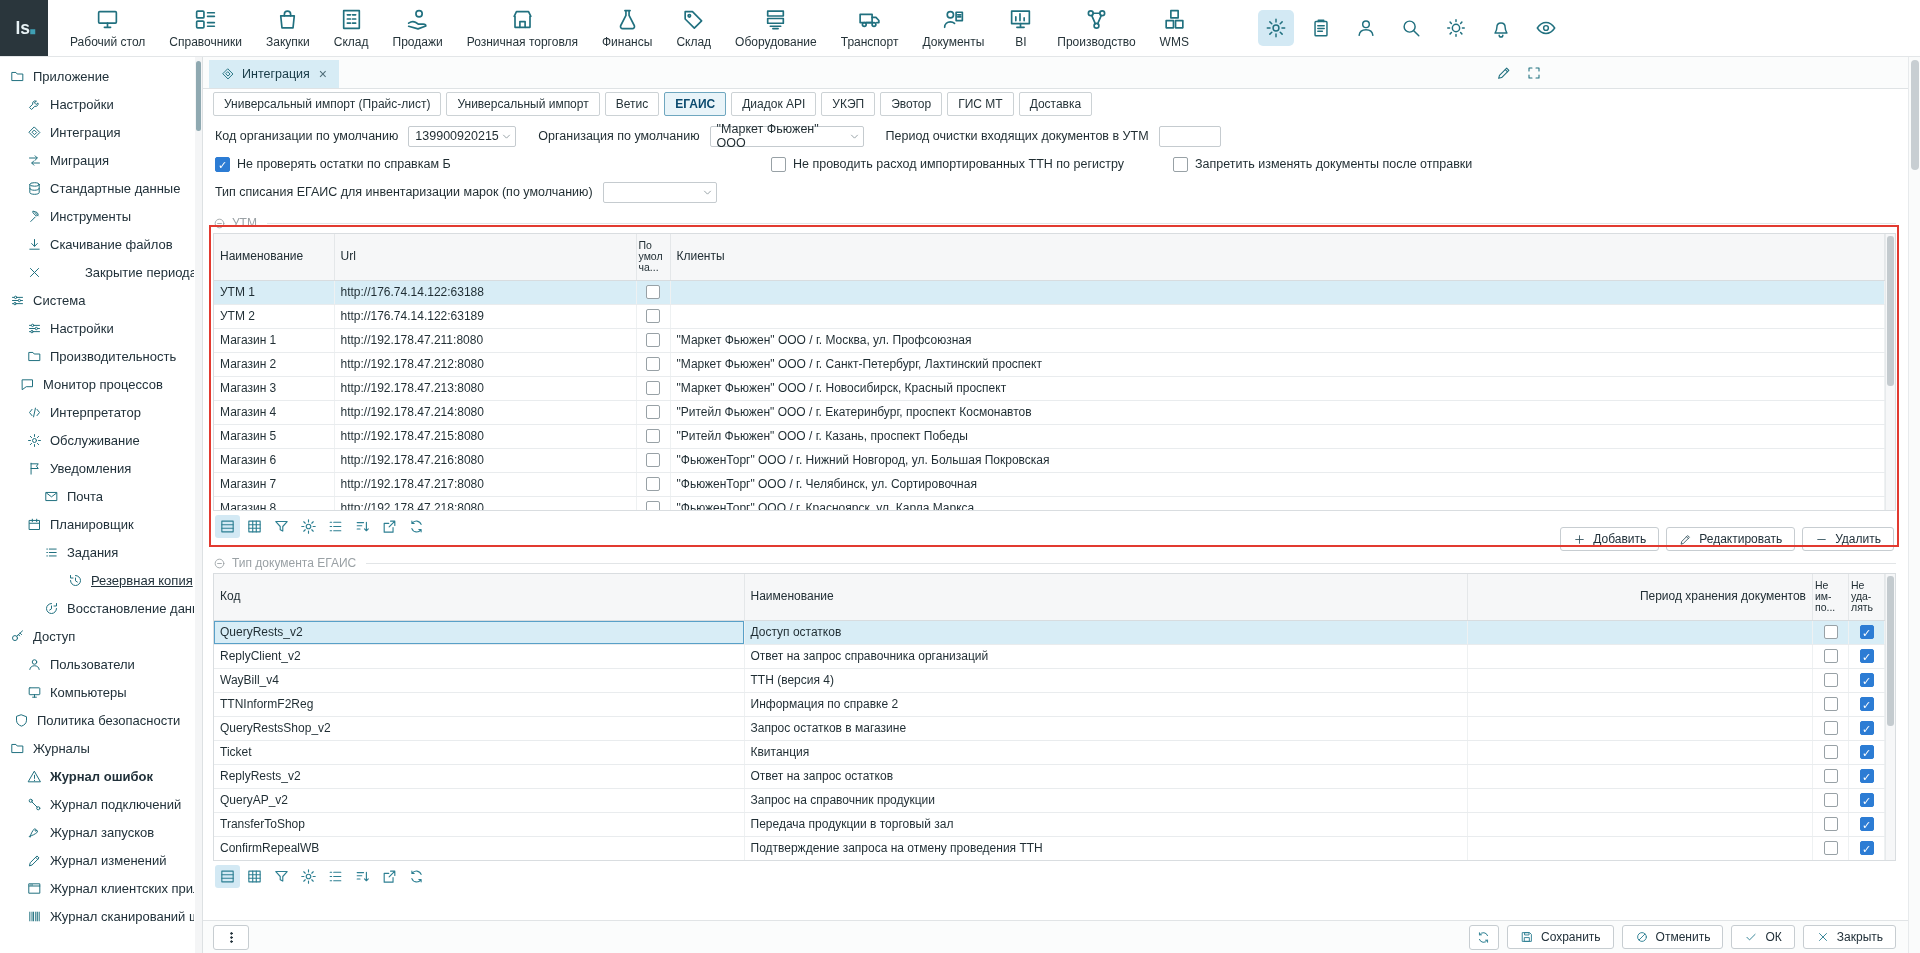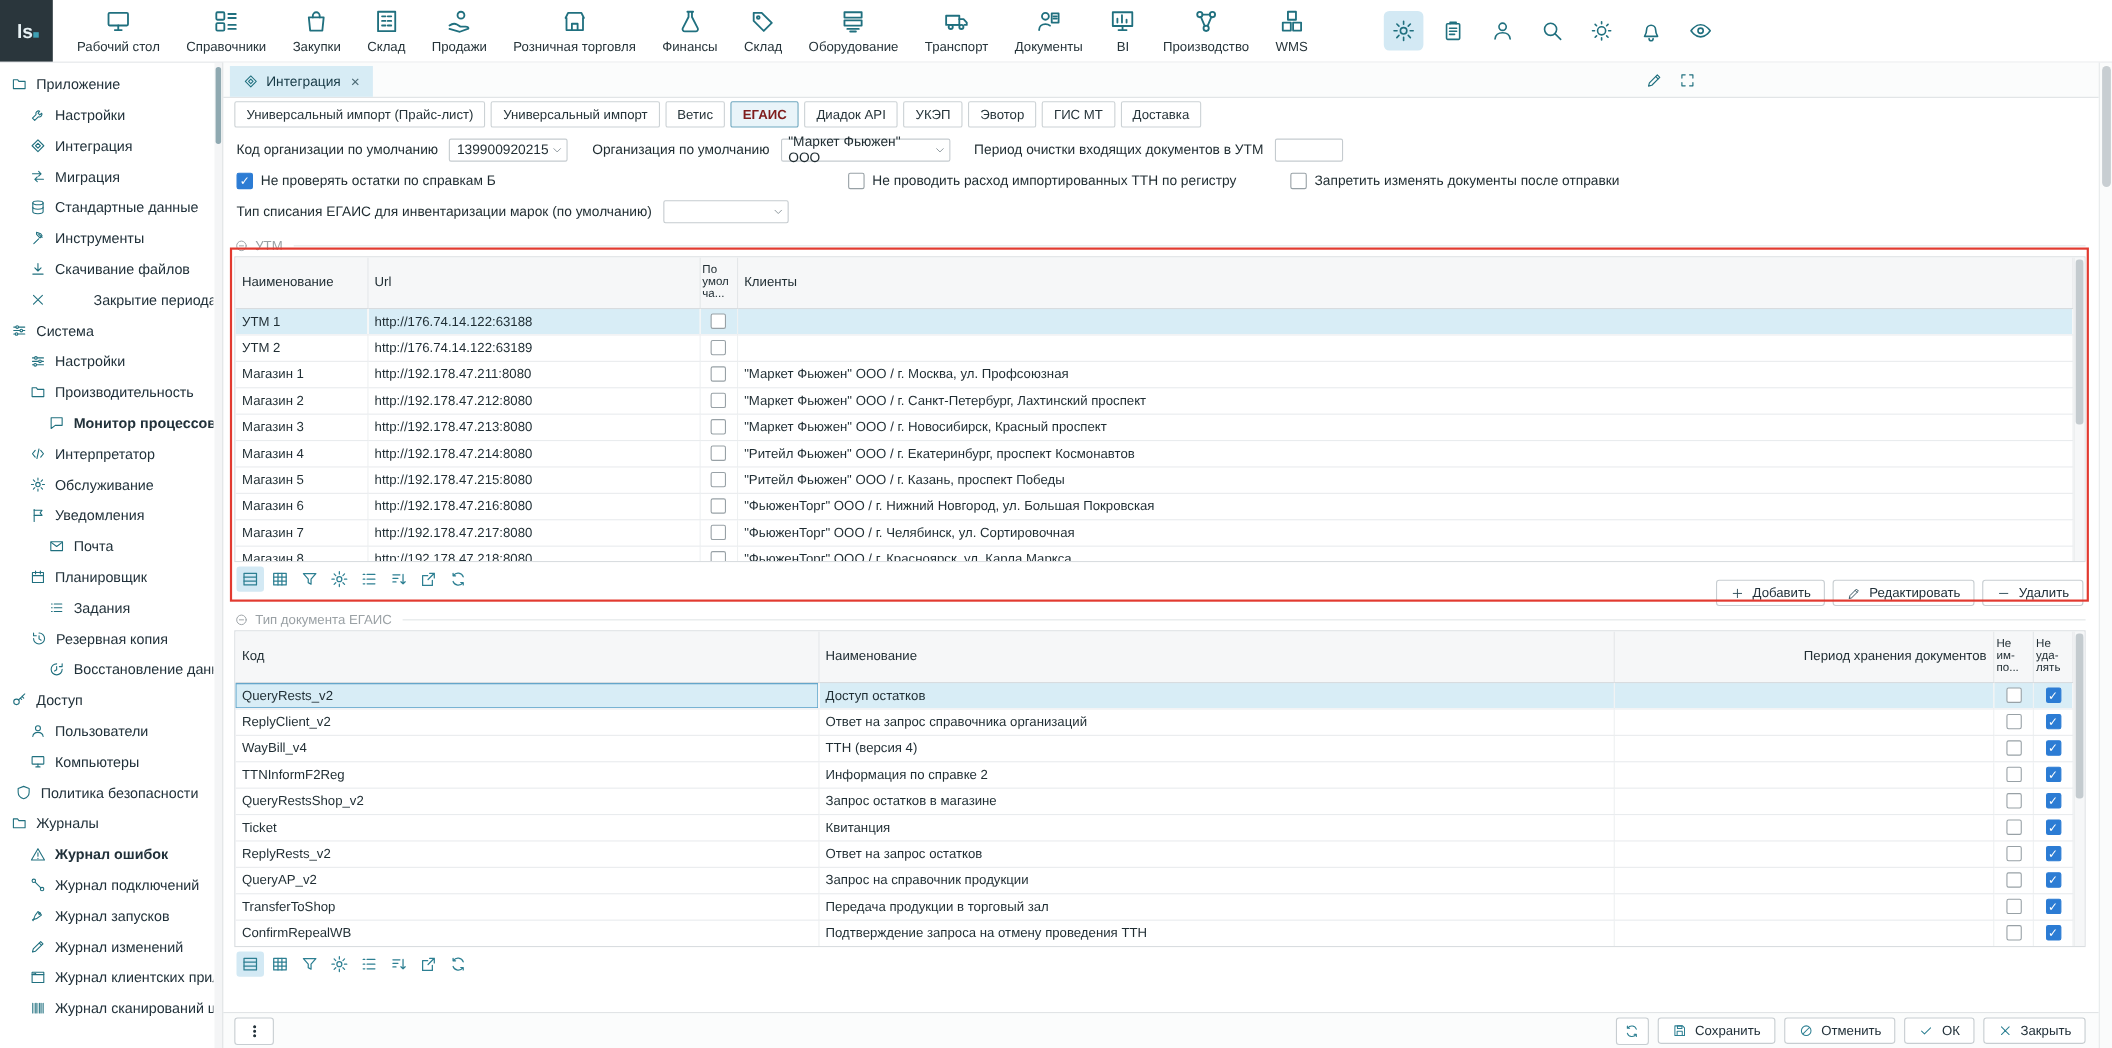--- a/index.html
+++ b/index.html
@@ -31,21 +31,21 @@
 
   .tabrow { height:32px; display:flex; align-items:flex-end; border-bottom:1px solid #dfe3e5; background:#fbfcfc; padding-left:6px; flex:none; }
   .tab { height:28px; display:inline-flex; align-items:center; gap:7px; padding:0 12px; background:#d7ecf5; font-size:12.5px; color:#173a46; cursor:pointer; }
   .tab .icon { width:14px; height:14px; color:#20707f; }
   .tab .x { font-size:14px; color:#4e6c77; margin-left:2px; cursor:pointer; }
   .tabrow-right { margin-left:auto; margin-right:366px; display:flex; align-items:center; gap:14px; padding-bottom:7px; color:#20707f; }
   .tabrow-right .icon { width:16px; height:16px; cursor:pointer; }
 
   .subtabs { height:30px; display:flex; align-items:center; gap:5px; padding-left:10px; flex:none; }
   .subtab { font-size:12px; padding:4px 10px; border:1px solid #ccd2d5; border-radius:2px; background:#fff; cursor:pointer; white-space:nowrap; color:#26343a; }
-  .subtab.active { background:#e9f4f9; border-color:#6fa7bf; font-weight:bold; color:#7f1d1d; }
+  .subtab.active { background:#e9f4f9; border-color:#6fa7bf; font-weight:bold; color:#0c4a6e; }
 
   
   .form { padding:6px 12px 4px; flex:none; }
   .form-row { display:flex; align-items:center; margin-bottom:7px; height:22px; }
   .flabel { font-size:12.5px; white-space:nowrap; }
   .select { position:relative; height:21px; border:1px solid #c5cbcf; border-radius:2px; background:#fff; display:inline-flex; align-items:center; padding:0 17px 0 6px; font-size:12.5px; cursor:pointer; }
   .select .chev { position:absolute; right:2px; width:13px; height:13px; color:#8a959b; }
   .tinput { height:21px; border:1px solid #c5cbcf; border-radius:2px; background:#fff; font-size:12.5px; padding:0 4px; }
   .cbx { width:15px; height:15px; flex:none; border:1px solid #98a1a6; border-radius:2px; background:#fff; display:inline-block; cursor:pointer; position:relative; }
   .cbx.checked { background:#2c7cd4; border-color:#2c7cd4; }
@@ -402,21 +402,21 @@
             <span class="lbl">Настройки</span>
           </div>
           <div class="tree-item" style="padding-left: 27px;">
             <span class="icon">
               <svg viewBox="0 0 24 24" fill="none" stroke="currentColor" stroke-width="1.6" stroke-linecap="round" stroke-linejoin="round">
                 <path d="M3.5 5.5h6l2 2.5h9v10.5h-17z"></path>
               </svg>
             </span>
             <span class="lbl">Производительность</span>
           </div>
-          <div class="tree-item" style="padding-left: 44px; font-weight: bold;">
+          <div class="tree-item" style="padding-left: 20px;">
             <span class="icon">
               <svg viewBox="0 0 24 24" fill="none" stroke="currentColor" stroke-width="1.6" stroke-linecap="round" stroke-linejoin="round">
                 <path d="M4 4.5h16v11H10l-6 4.5z"></path>
               </svg>
             </span>
             <span class="lbl">Монитор процессов</span>
           </div>
           <div class="tree-item" style="padding-left: 27px;">
             <span class="icon">
               <svg viewBox="0 0 24 24" fill="none" stroke="currentColor" stroke-width="1.6" stroke-linecap="round" stroke-linejoin="round">
@@ -462,21 +462,21 @@
             <span class="lbl">Планировщик</span>
           </div>
           <div class="tree-item" style="padding-left: 44px;">
             <span class="icon">
               <svg viewBox="0 0 24 24" fill="none" stroke="currentColor" stroke-width="1.6" stroke-linecap="round" stroke-linejoin="round">
                 <path d="M8.5 6.5h11M8.5 12h11M8.5 17.5h11M4.5 6.5h1M4.5 12h1M4.5 17.5h1"></path>
               </svg>
             </span>
             <span class="lbl">Задания</span>
           </div>
-          <div class="tree-item" style="padding-left: 28px;">
+          <div class="tree-item" style="padding-left: 68px; text-decoration: underline;">
             <span class="icon">
               <svg viewBox="0 0 24 24" fill="none" stroke="currentColor" stroke-width="1.6" stroke-linecap="round" stroke-linejoin="round">
                 <path d="M12 4a8 8 0 1 1-8 8"></path>
                 <path d="M4 4v4h4"></path>
                 <path d="M12 8v4.5l3 2"></path>
               </svg>
             </span>
             <span class="lbl">Резервная копия</span>
           </div>
           <div class="tree-item" style="padding-left: 44px;">

